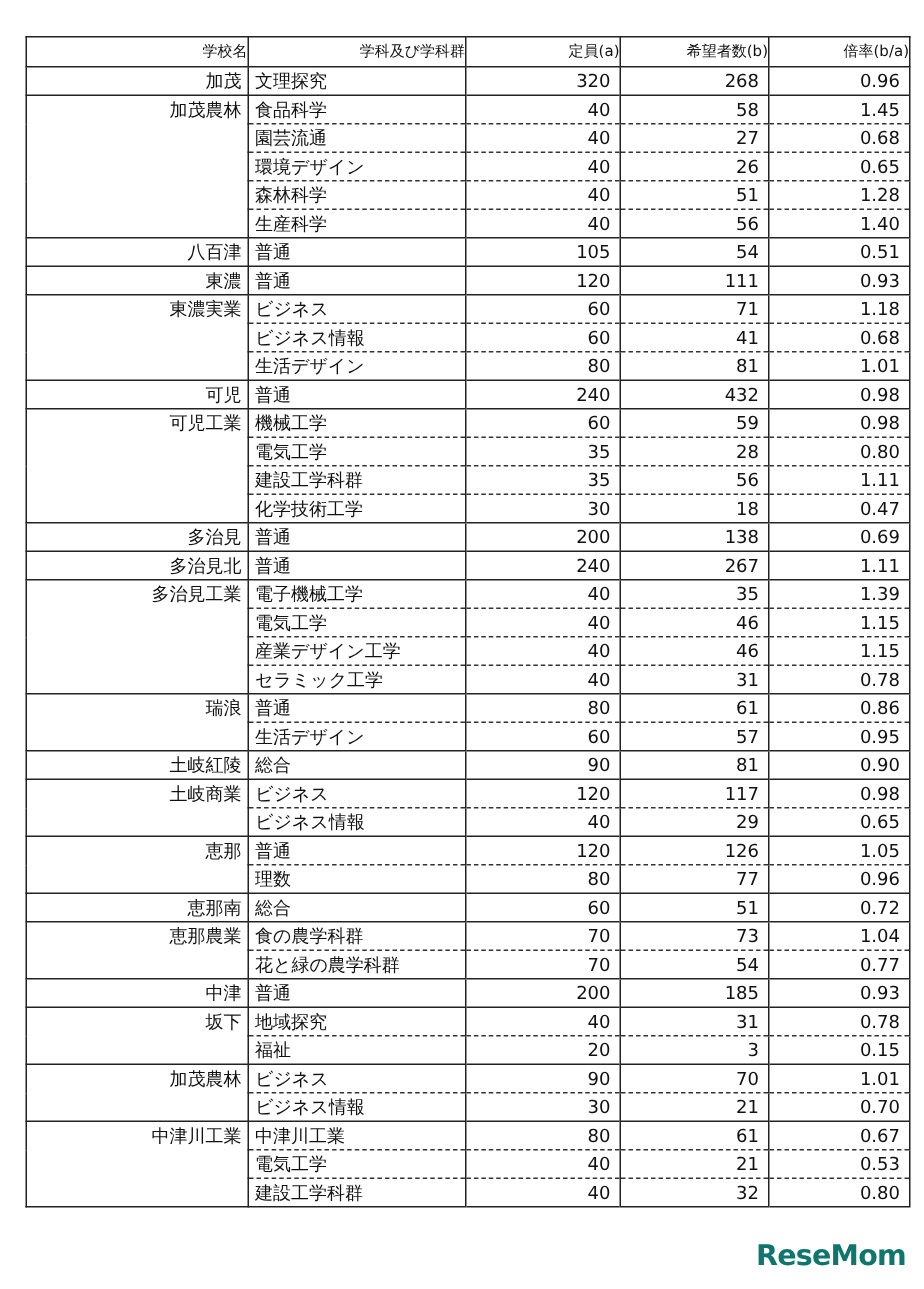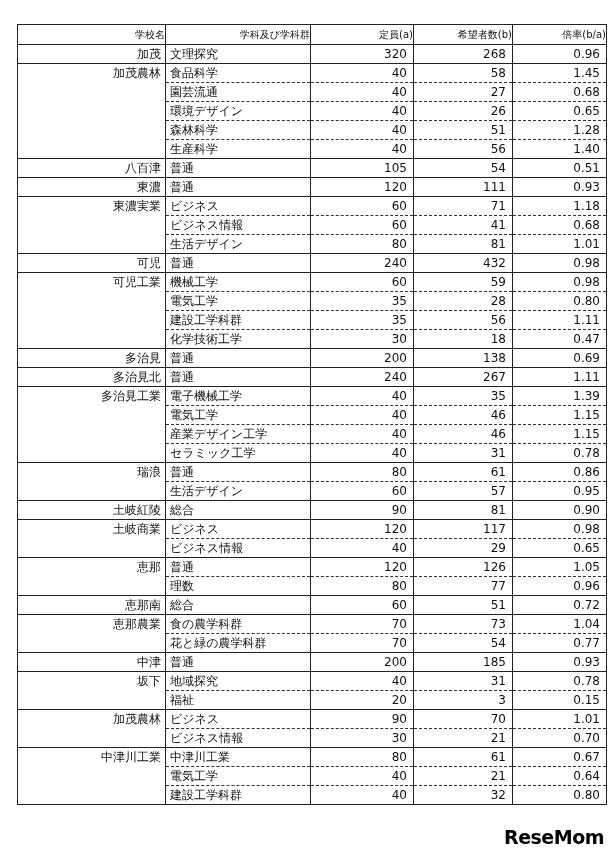--- a/index.html
+++ b/index.html
@@ -24,21 +24,21 @@
       border-left: 1px solid #222; border-right: 1px solid #222;
       white-space: nowrap; overflow: hidden;
     }
     table.grid td.school { padding-left: 14px; vertical-align: top; border-top: 1px solid #222; border-bottom: 1px solid #222; text-align: right; }
     table.grid td.num { text-align: right; padding-right: 6px; }
     table.grid tr.first td.dept, table.grid tr.first td.num { border-top: 1px solid #222; }
     table.grid tr.sub td.dept, table.grid tr.sub td.num { border-top: 1px dashed #333; }
     .logo {
       position: absolute; right: 12px; top: 826px;
       font-family: "DejaVu Sans", sans-serif; font-weight: bold; font-size: 19px;
-      color: #000000; letter-spacing: -0.5px;
+      color: #0f766e; letter-spacing: -0.5px;
     }
   </style>
 </head>
 <body>
 
 <table class="grid">
   <colgroup>
       <col class="c1">
       <col class="c2">
       <col class="c3">
@@ -300,21 +300,21 @@
         <td class="school" rowspan="3">中津川工業</td>
         <td class="dept">中津川工業</td>
         <td class="num">80</td>
         <td class="num">61</td>
         <td class="num">0.67</td>
       </tr>
       <tr class="sub">
         <td class="dept">電気工学</td>
         <td class="num">40</td>
         <td class="num">21</td>
-        <td class="num">0.64</td>
+        <td class="num">0.53</td>
       </tr>
       <tr class="sub">
         <td class="dept">建設工学科群</td>
         <td class="num">40</td>
         <td class="num">32</td>
         <td class="num">0.80</td>
       </tr>
     </tbody>
 </table>
 

